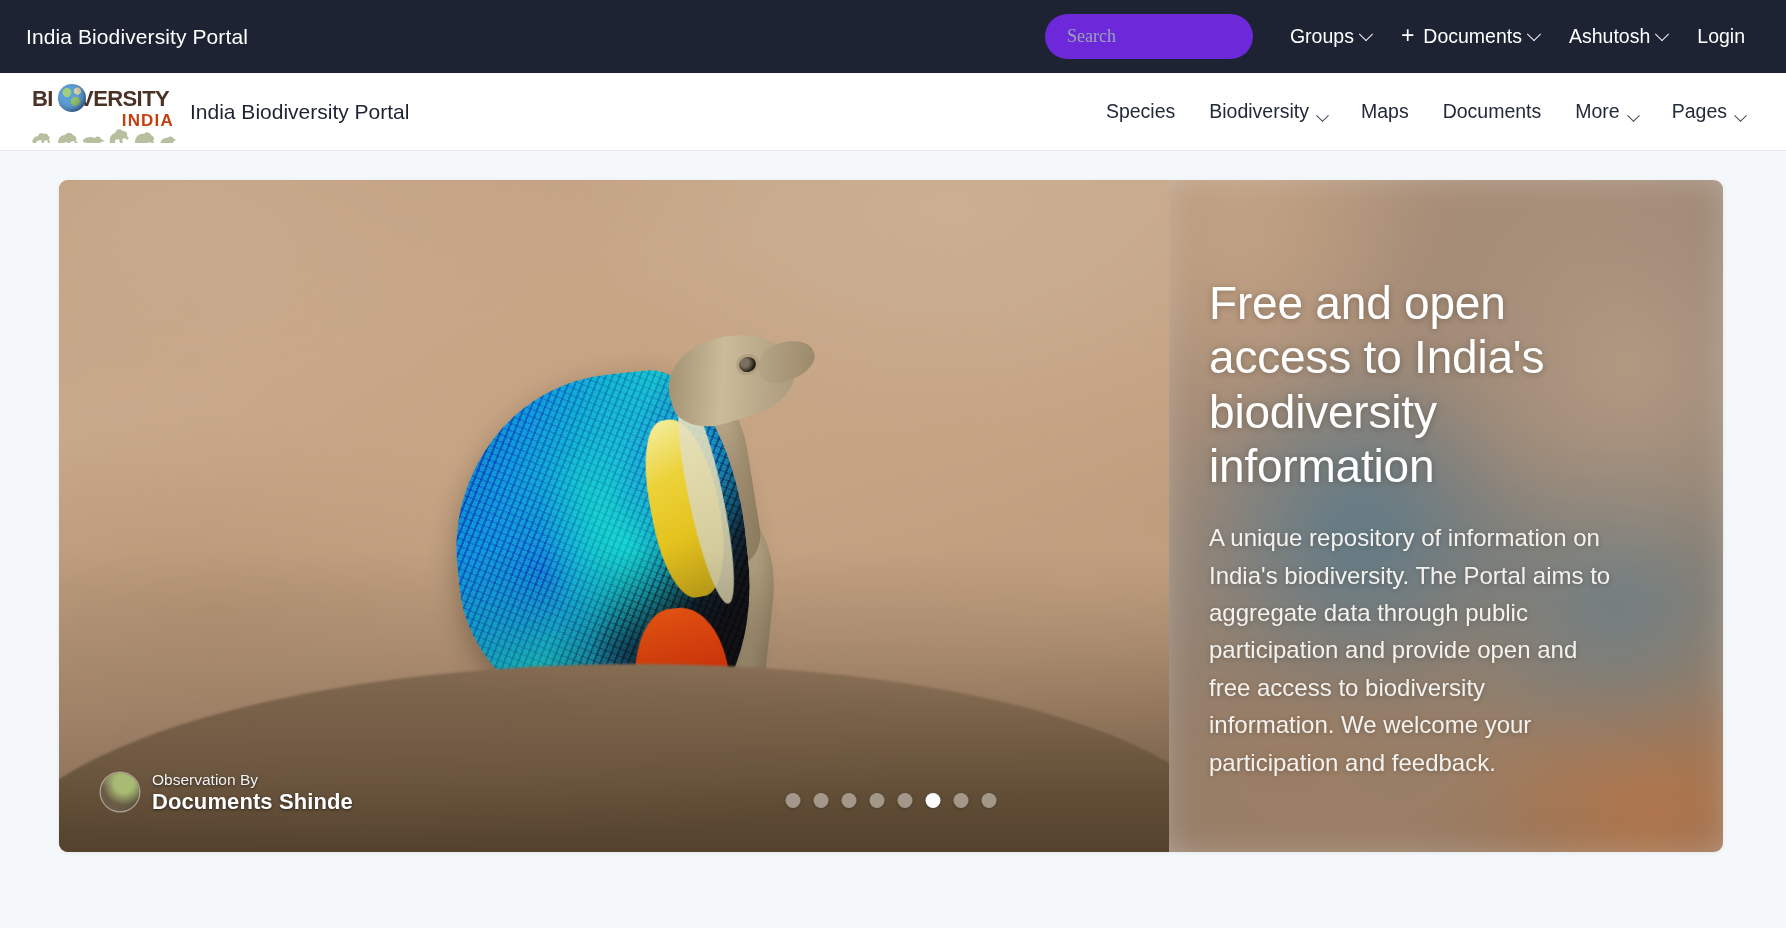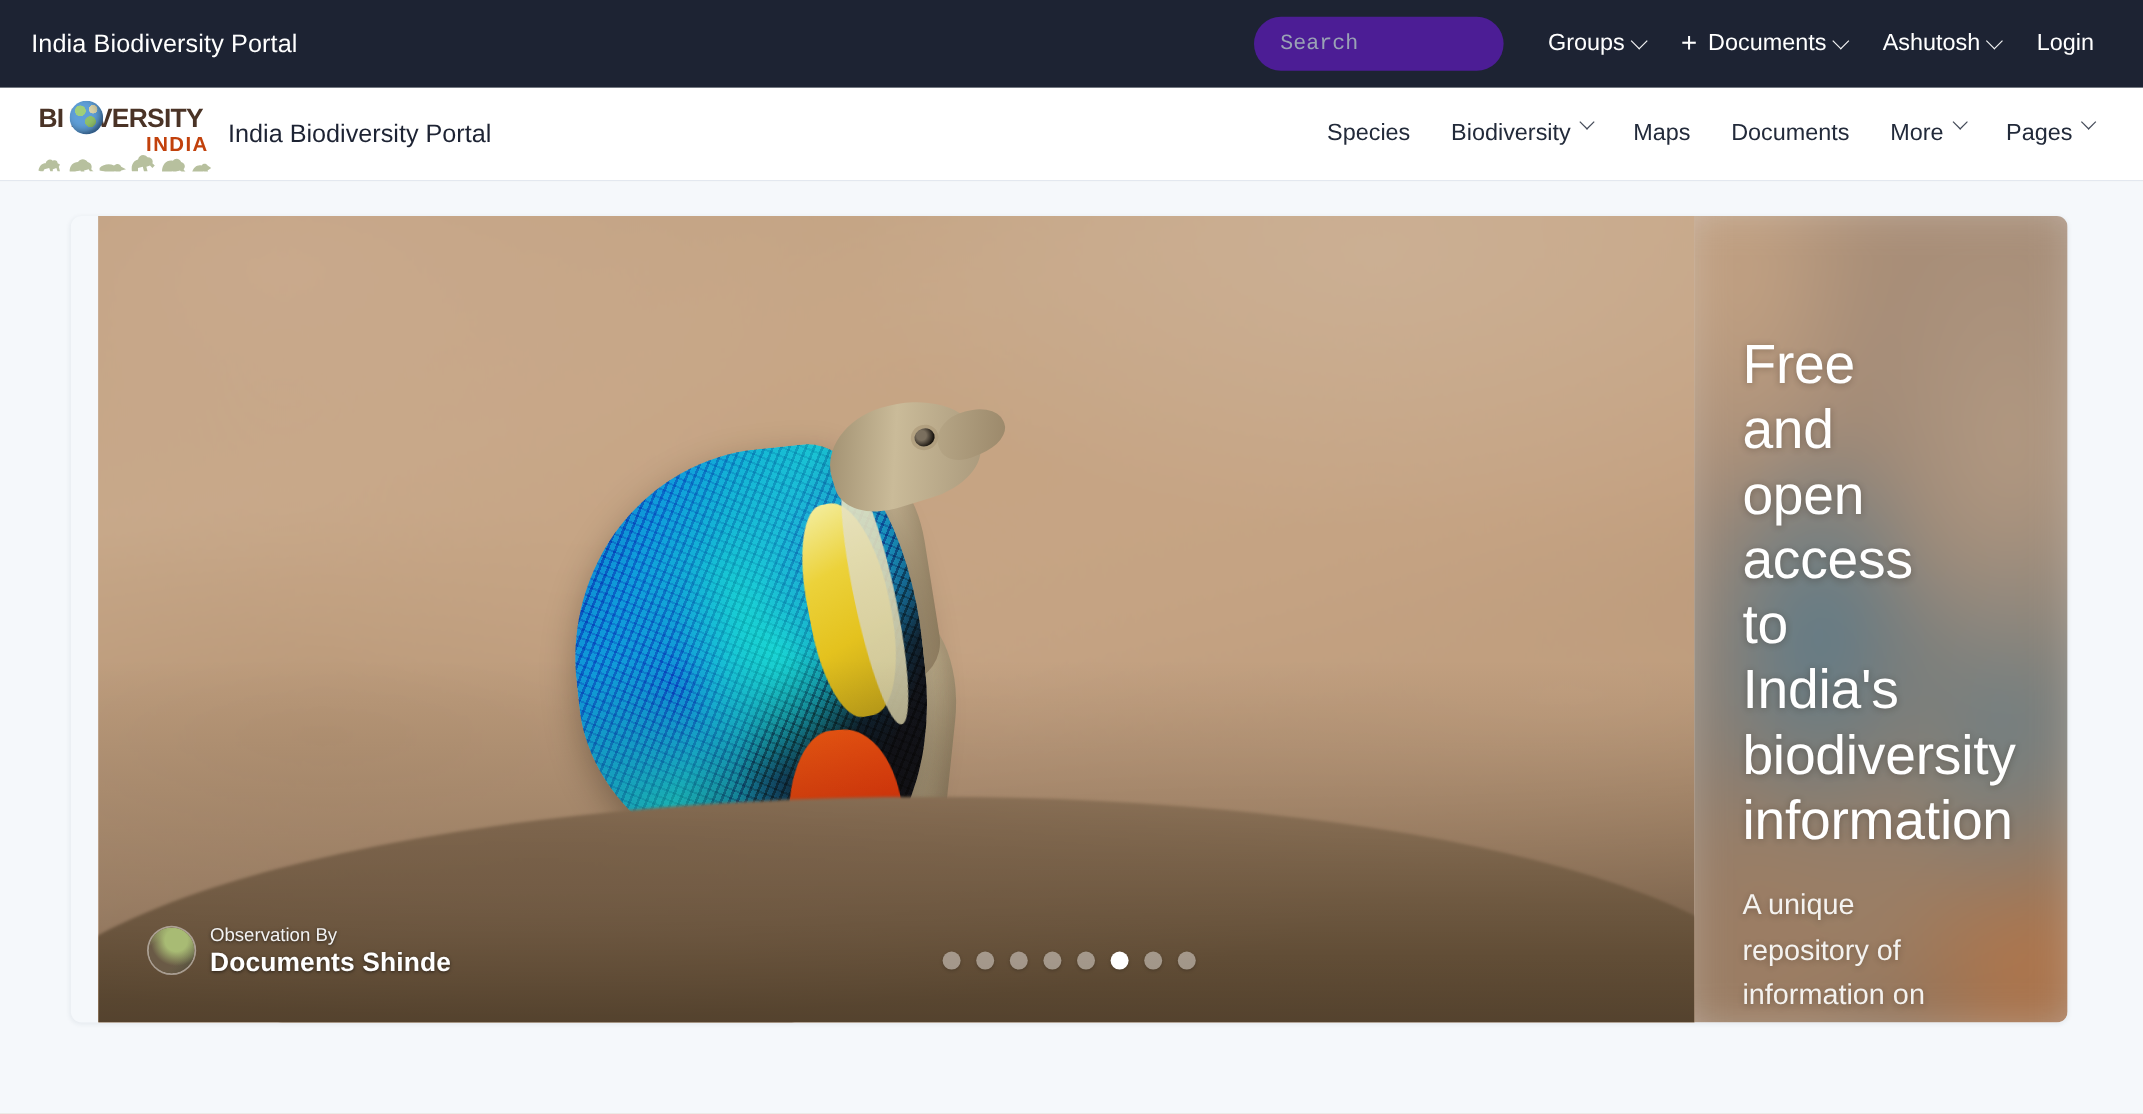--- a/index.html
+++ b/index.html
@@ -29,26 +29,26 @@
   .topbar-right {
     margin-left: auto;
     display: flex;
     align-items: center;
     gap: 0px;
   }
   .search-box {
     width: 208px;
     height: 45px;
     border-radius: 24px;
-    background: #4c1d95;
+    background: #6d28d9;
     border: none;
     outline: none;
     color: #e9edf5;
     font-size: 18px;
-    font-family: Liberation Mono, monospace;
+    font-family: Liberation Serif, serif;
     padding: 0 22px;
     margin-right: 22px;
   }
   .search-box::placeholder { color: #9aa3b5; }
   .topnav-item {
     color: #ffffff;
     font-size: 19.5px;
     display: flex;
     align-items: center;
     gap: 7px;
@@ -137,21 +137,21 @@
   .mainnav-links {
     margin-left: auto;
     display: flex;
     align-items: center;
   }
   .mainnav-item {
     color: #222a3a;
     font-size: 19.5px;
     padding: 0 17px;
     display: flex;
-    align-items: flex-start;
+    align-items: flex-end;
     gap: 9px;
     white-space: nowrap;
     cursor: pointer;
   }
   .mainnav-item .caret { width: 9px; height: 9px; border-width: 1.7px; opacity:.85; }
 
   
   .stage {
     padding: 29px 63px 0 59px;
   }
@@ -161,26 +161,25 @@
     height: 672px;
     border-radius: 9px;
     overflow: hidden;
     display: flex;
     box-shadow: 0 1px 4px rgba(25,45,75,.08);
   }
 
   
   .hero-photo {
     position: relative;
-    width: 1330px;
+    width: 1110px;
     height: 100%;
     overflow: hidden;
     background: #b99a7c;
     flex: none;
-    margin-left: 23px;
   }
   .bg-blur {
     position: absolute; inset: -10%;
     background:
       radial-gradient(ellipse 42% 46% at 18% 14%, #c9a98c 0%, rgba(201,169,140,0) 70%),
       radial-gradient(ellipse 38% 40% at 75% 12%, #cbaf93 0%, rgba(203,175,147,0) 72%),
       radial-gradient(ellipse 60% 40% at 52% 34%, #c6a483 0%, rgba(198,164,131,0) 75%),
       radial-gradient(ellipse 50% 32% at 20% 62%, #b99878 0%, rgba(185,152,120,0) 75%),
       radial-gradient(ellipse 55% 30% at 85% 58%, #c2a080 0%, rgba(194,160,128,0) 75%),
       linear-gradient(165deg, #bb9a79 0%, #c8a98a 30%, #c4a283 55%, #a98a6c 78%, #8e735a 100%);

